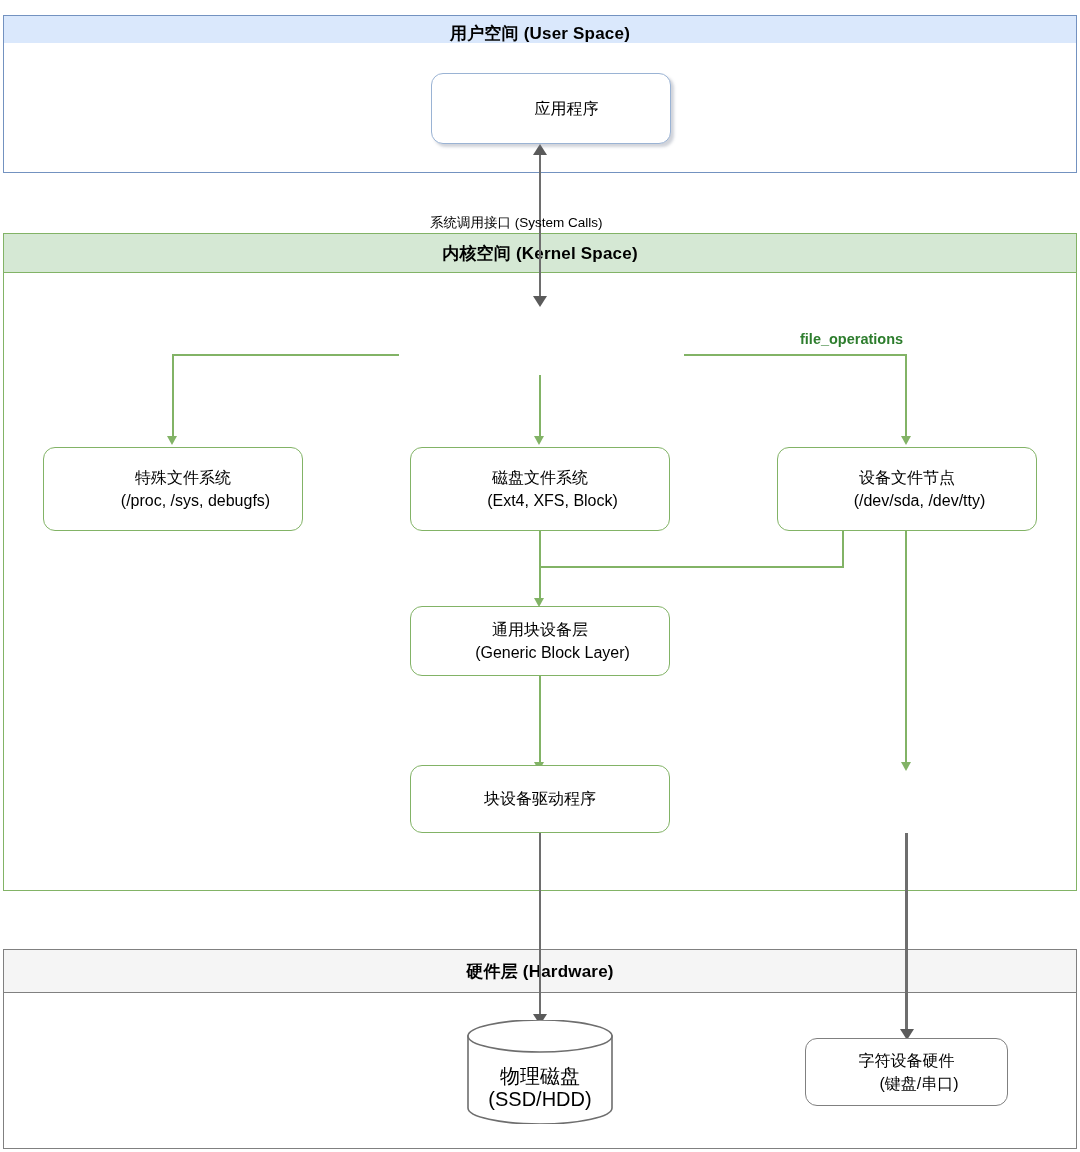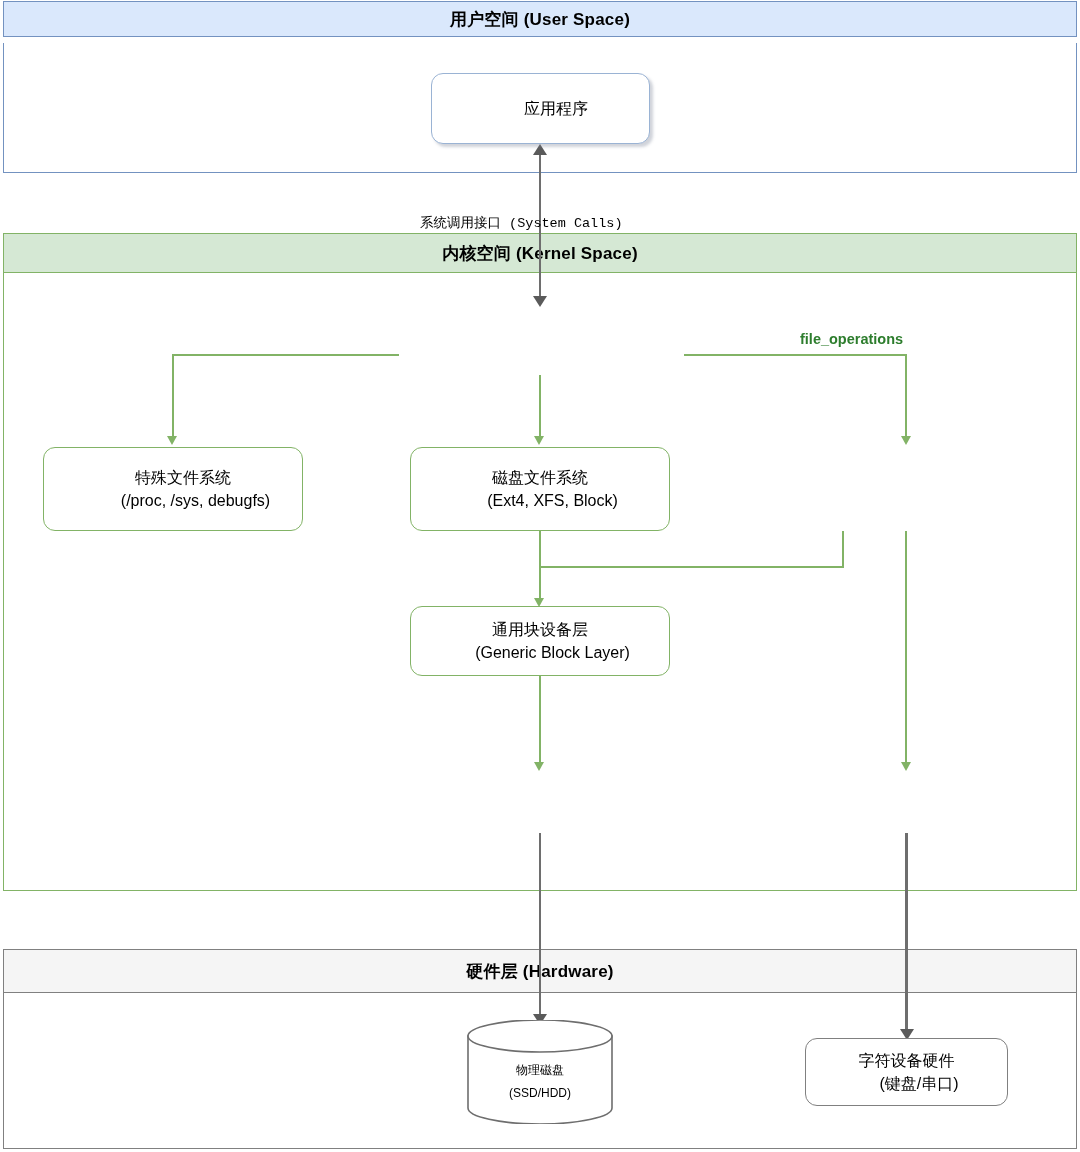--- a/index.html
+++ b/index.html
@@ -97,21 +97,21 @@
   
   .cylinder {
     position: absolute;
     z-index: 5;
   }
   .cyl-label {
     position: absolute;
     left: 0;
     width: 100%;
     text-align: center;
-    font-size: 12px;
+    font-size: 20px;
     line-height: 1.45;
     z-index: 6;
   }
 
   
   .edge {
     position: absolute;
     z-index: 2;
   }
   .v-green { background: #82b366; width: 1.6px; }
@@ -155,33 +155,33 @@
     color: #2d7d2d;
     font-weight: bold;
     font-size: 14.5px;
   }
 </style>
 </head>
 <body>
 
 <div id="canvas">
 
-  <div class="layer-header user-header" style="left:3px; top:1px; width:1074px; height:36px;">
+  <div class="layer-header user-header" style="left:3px; top:15px; width:1074px; height:36px;">
     <span>用户空间 (User Space)</span>
   </div>
   <div class="layer-body user-body" style="left:3px; top:43px; width:1074px; height:130px;"></div>
 
-  <div class="node node-app" style="left:431px; top:73px; width:219px; height:71px;padding-left:31px;">
+  <div class="node node-app" style="left:431px; top:73px; width:240px; height:71px;padding-left:31px;">
     <span>应用程序</span>
   </div>
 
   <div class="edge v-gray" style="left:539px; top:150px; width:2.2px; height:149px;"></div>
   <div class="arrow-gray-up" style="left:533px; top:144px;"></div>
   <div class="arrow-gray-down" style="left:533px; top:296px;"></div>
-  <div class="flabel" style="left:420px; top:214px;font-family:Liberation Mono, monospace;">系统调用接口 (System Calls)</div>
+  <div class="flabel" style="left:430px; top:214px;">系统调用接口 (System Calls)</div>
 
   <div class="layer-header kernel-header" style="left:3px; top:233px; width:1074px; height:40px;">
     <span>内核空间 (Kernel Space)</span>
   </div>
   <div class="layer-body kernel-body" style="left:3px; top:273px; width:1074px; height:618px;"></div>
 
 
   <div class="flabel flabel-ops" style="left:800px; top:331px;">file_operations</div>
 
   <div class="edge h-green" style="left:172px; top:354px; width:227px; height:1.6px;"></div>
@@ -198,37 +198,44 @@
   <div class="node node-green" style="left:43px; top:447px; width:260px; height:84px;padding-left:20px;">
     <span>特殊文件系统</span>
     <span class="l2">(/proc, /sys, debugfs)</span>
   </div>
 
   <div class="node node-green" style="left:410px; top:447px; width:260px; height:84px;">
     <span>磁盘文件系统</span>
     <span class="l2">(Ext4, XFS, Block)</span>
   </div>
 
+  <div class="node node-green" style="left:777px; top:447px; width:260px; height:84px;">
+    <span>设备文件节点</span>
+    <span class="l2">(/dev/sda, /dev/tty)</span>
+  </div>
 
   <div class="edge v-green" style="left:539px; top:531px; width:1.6px; height:68px;"></div>
   <div class="edge h-green" style="left:539px; top:566px; width:305px; height:1.6px;"></div>
   <div class="edge v-green" style="left:842.4px; top:531px; width:1.6px; height:36px;"></div>
   <div class="arrow-green-down" style="left:534.3px; top:598px;"></div>
 
   <div class="edge v-green" style="left:905.4px; top:531px; width:1.6px; height:232px;"></div>
   <div class="arrow-green-down" style="left:900.7px; top:762px;"></div>
 
   <div class="node node-green" style="left:410px; top:606px; width:260px; height:70px;text-align:right;">
     <span>通用块设备层</span>
     <span class="l2">(Generic Block Layer)</span>
   </div>
 
   <div class="edge v-green" style="left:539px; top:676px; width:1.6px; height:87px;"></div>
   <div class="arrow-green-down" style="left:534.3px; top:762px;"></div>
 
+  <div class="node node-green" style="left:410px; top:765px; width:260px; height:68px;">
+    <span>块设备驱动程序</span>
+  </div>
 
 
   <div class="edge v-gray" style="left:539px; top:833px; width:2.2px; height:185px;"></div>
   <div class="arrow-gray-down" style="left:533px; top:1014px;"></div>
 
   <div class="edge v-gray" style="left:905.4px; top:833px; width:2.2px; height:200px;"></div>
   <div class="arrow-gray-down" style="left:899.5px; top:1029px;"></div>
 
   <div class="layer-header hw-header" style="left:3px; top:949px; width:1074px; height:44px;">
     <span>硬件层 (Hardware)</span>

